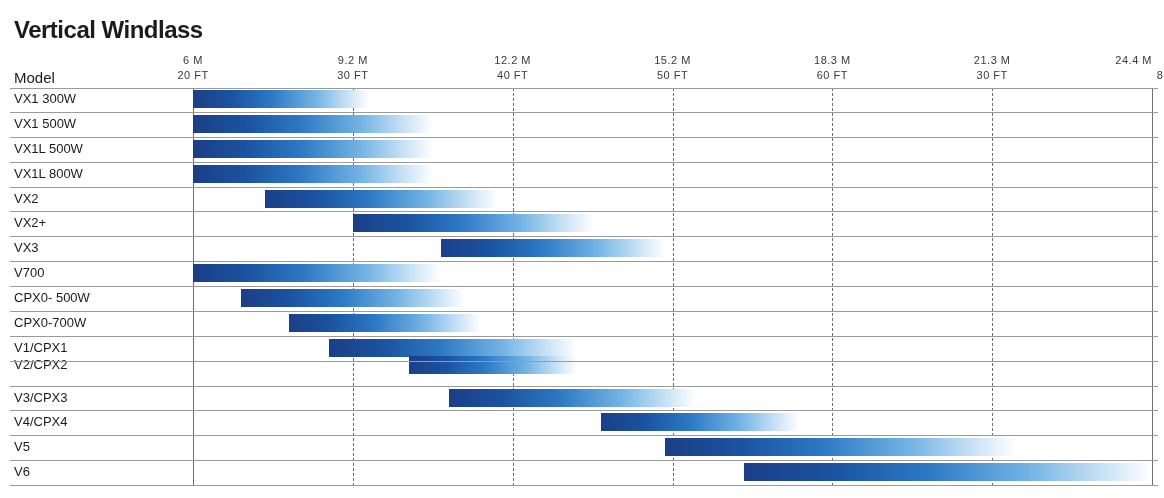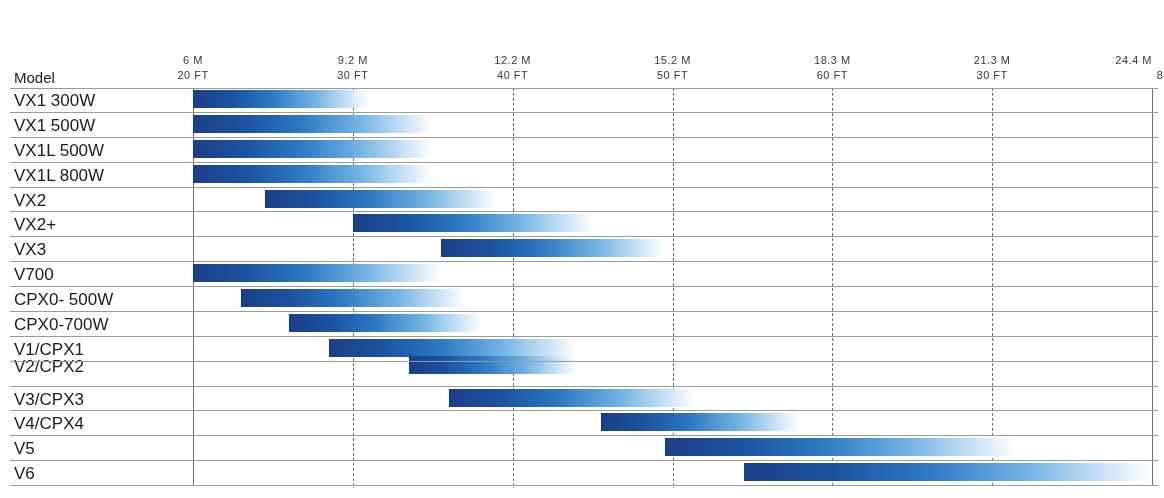--- a/index.html
+++ b/index.html
@@ -94,35 +94,36 @@
   .row {
     position: absolute;
     left: 0;
     width: 1164px;
     height: 24.6px;
   }
   .row-label {
     position: absolute;
     left: 14px;
     top: 3px;
-    font-size: 17px;
+    font-size: 13px;
     color: #1b1b1b;
     white-space: nowrap;
   }
   .bar {
     position: absolute;
     top: 2px;
     height: 18px;
   }
 </style>
 </head>
 <body>
 
 <div id="page">
 
+  <div id="chart-title">Vertical Windlass</div>
   <div id="model-header">Model</div>
 
   <div id="ticks">
       <div class="tick-label metric" style="left: 193px;">6 M</div>
       <div class="tick-label imperial" style="left: 193px;">20 FT</div>
       <div class="tick-label metric" style="left: 352.833px;">9.2 M</div>
       <div class="tick-label imperial" style="left: 352.833px;">30 FT</div>
       <div class="tick-label metric" style="left: 512.667px;">12.2 M</div>
       <div class="tick-label imperial" style="left: 512.667px;">40 FT</div>
       <div class="tick-label metric" style="left: 672.5px;">15.2 M</div>

